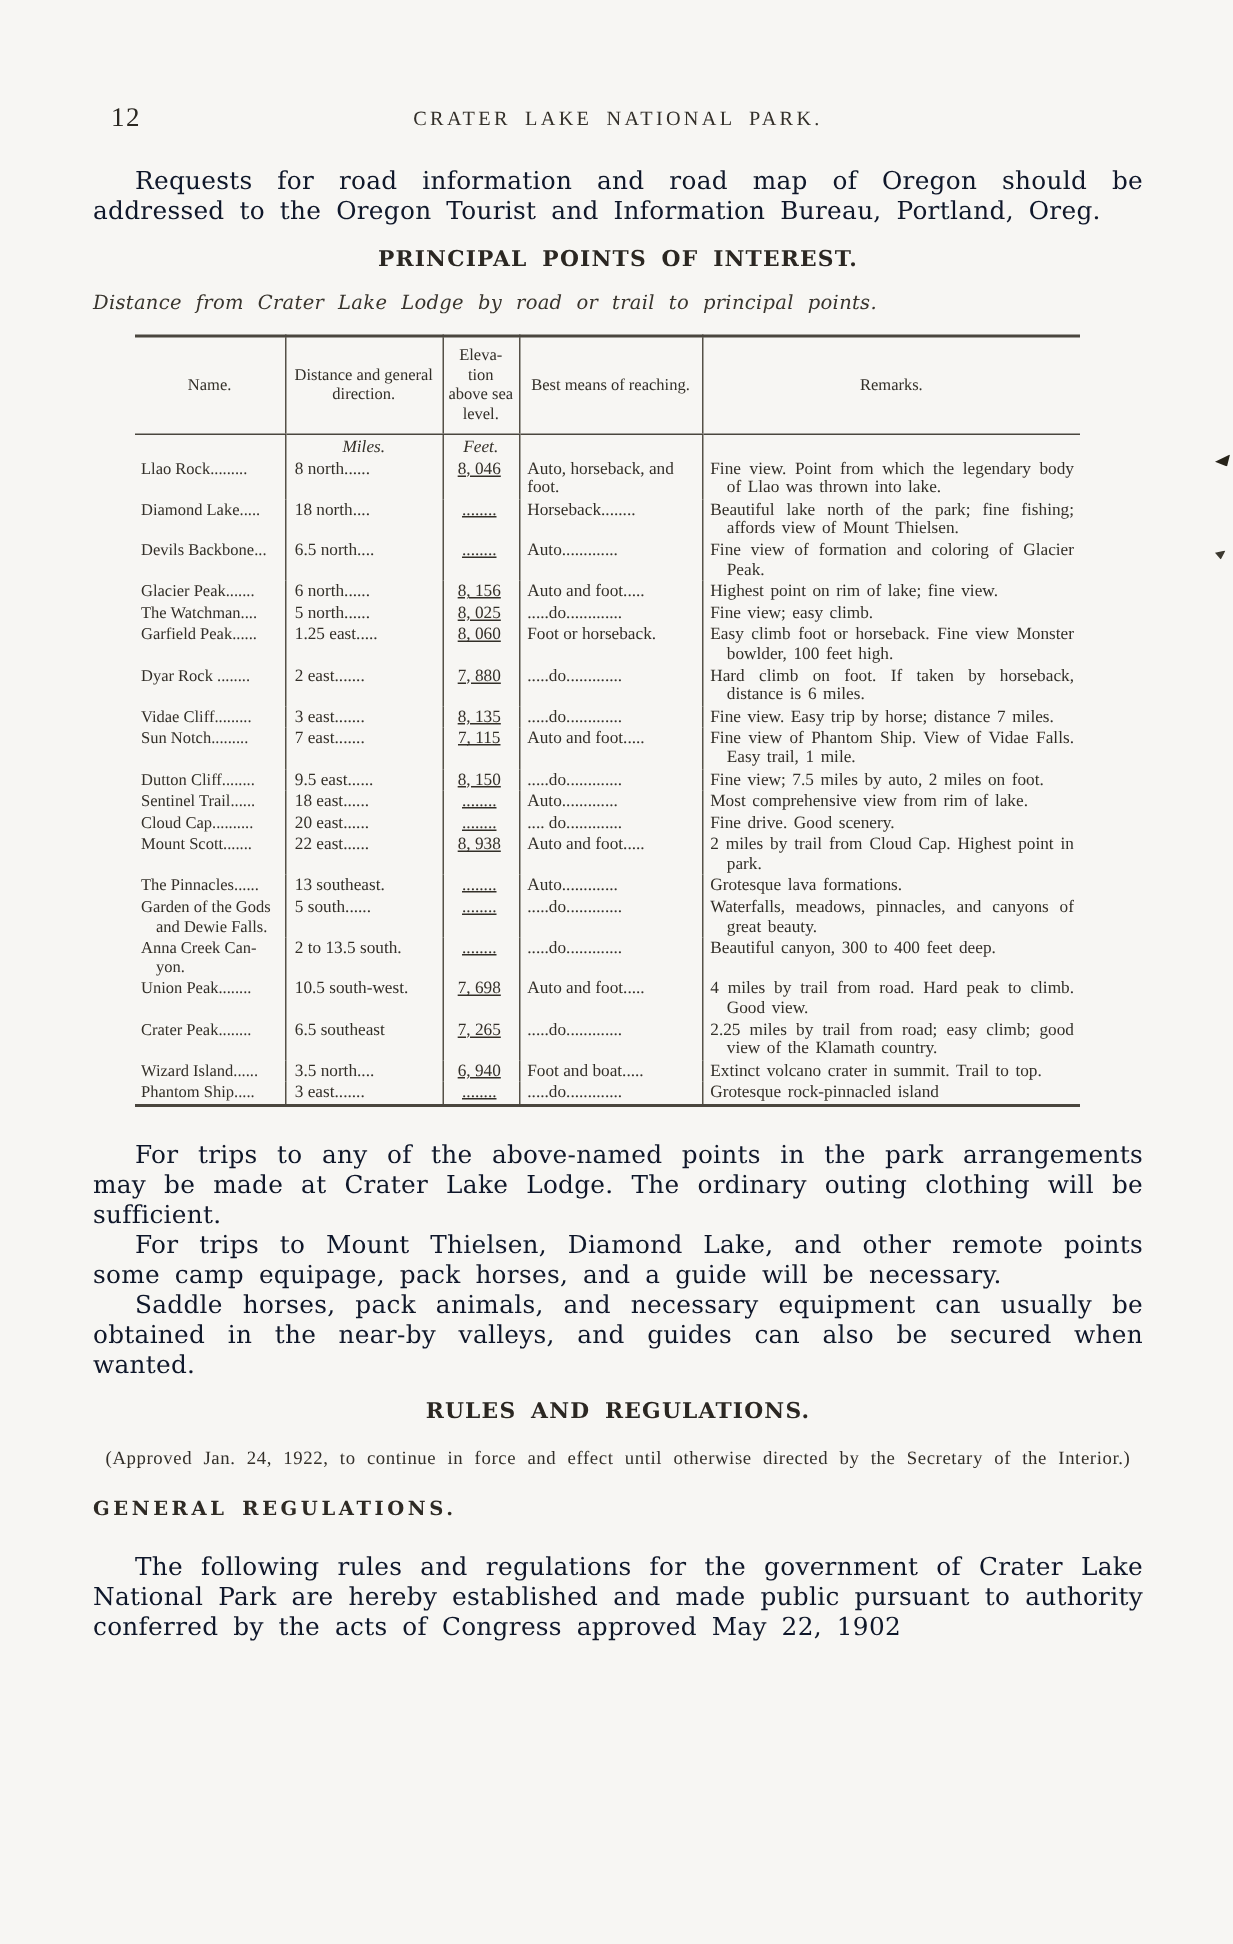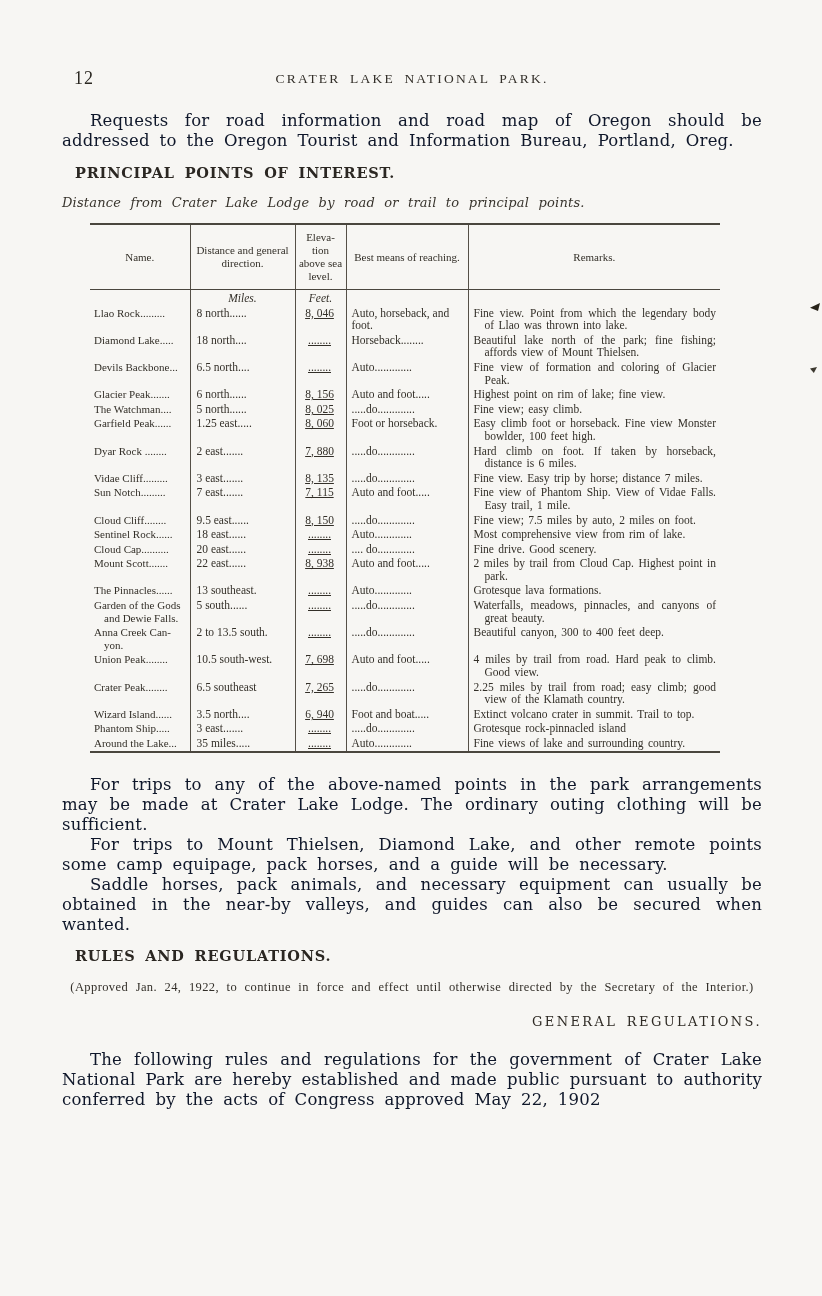--- a/index.html
+++ b/index.html
@@ -37,21 +37,21 @@
     font-family: "DejaVu Serif", serif;
     font-size: 16.5px; line-height: 20px;
     text-align: justify;
     text-indent: 28px;
     word-spacing: 4.5px; letter-spacing: 0.2px;
     color: #0f172a;
   }
   .intro { margin-top: 21px; }
   
   .sec-title {
-    margin: 13px; font-weight: bold;
+    margin: 0; text-align: center; font-weight: bold;
     font-family: "DejaVu Serif", serif;
     font-size: 14.5px; letter-spacing: 0.8px; word-spacing: 4px;
     color: #2b2722;
   }
   .poi-title { margin-top: 13px; }
   .table-caption {
     margin-top: 14px; text-align: left;
     font-family: "DejaVu Serif", serif;
     font-style: italic; font-size: 13px;
     word-spacing: 5px; letter-spacing: 0.2px;
@@ -106,21 +106,21 @@
   .rules-title { margin-top: 12px; }
   .approval {
     margin: 16px auto 0 auto; width: 698px;
     font-family: "Liberation Serif", serif;
     font-size: 12.5px; line-height: 15px;
     letter-spacing: 0.4px; word-spacing: 4px;
     text-align: justify; text-align-last: center;
     color: #332f29;
   }
   .general-title {
-    margin-top: 19px; text-align: right; font-weight: normal;
+    margin-top: 19px; text-align: left; font-weight: bold;
     font-family: "DejaVu Serif", serif;
     font-size: 13px; letter-spacing: 2.4px; word-spacing: 3px;
     color: #2e2a24;
   }
   .closing { margin-top: 21px; }
   
   .artifact { position: absolute; background: #272319; }
   .artifact-1 {
     top: 303px; right: 2px; width: 10px; height: 8px;
     clip-path: polygon(0 60%, 100% 0, 80% 100%);
@@ -229,28 +229,28 @@
       <td class="cell-remarks">Fine view. Easy trip by horse; distance 7 miles.</td>
     </tr>
         <tr>
       <td class="cell-name">Sun Notch.........</td>
       <td class="cell-dist">7 east.......</td>
       <td class="cell-elev">7, 115</td>
       <td class="cell-means">Auto and foot.....</td>
       <td class="cell-remarks">Fine view of Phantom Ship. View of Vidae Falls. Easy trail, 1 mile.</td>
     </tr>
         <tr>
-      <td class="cell-name">Cloud Cliff........</td>
+      <td class="cell-name">Dutton Cliff........</td>
       <td class="cell-dist">9.5 east......</td>
       <td class="cell-elev">8, 150</td>
       <td class="cell-means">.....do.............</td>
       <td class="cell-remarks">Fine view; 7.5 miles by auto, 2 miles on foot.</td>
     </tr>
         <tr>
-      <td class="cell-name">Sentinel Rock......</td>
+      <td class="cell-name">Sentinel Trail......</td>
       <td class="cell-dist">18 east......</td>
       <td class="cell-elev">........</td>
       <td class="cell-means">Auto.............</td>
       <td class="cell-remarks">Most comprehensive view from rim of lake.</td>
     </tr>
         <tr>
       <td class="cell-name">Cloud Cap..........</td>
       <td class="cell-dist">20 east......</td>
       <td class="cell-elev">........</td>
       <td class="cell-means">.... do.............</td>
@@ -305,27 +305,20 @@
       <td class="cell-means">Foot and boat.....</td>
       <td class="cell-remarks">Extinct volcano crater in summit. Trail to top.</td>
     </tr>
         <tr>
       <td class="cell-name">Phantom Ship.....</td>
       <td class="cell-dist">3 east.......</td>
       <td class="cell-elev">........</td>
       <td class="cell-means">.....do.............</td>
       <td class="cell-remarks">Grotesque rock-pinnacled island</td>
     </tr>
-        <tr>
-      <td class="cell-name">Around the Lake...</td>
-      <td class="cell-dist">35 miles.....</td>
-      <td class="cell-elev">........</td>
-      <td class="cell-means">Auto.............</td>
-      <td class="cell-remarks">Fine views of lake and surrounding country.</td>
-    </tr>
       </tbody>
   </table>
 
   <div class="after-table">
     <p class="body-para">For trips to any of the above-named points in the park arrangements may be made at Crater Lake Lodge. The ordinary outing clothing will be sufficient.</p>
     <p class="body-para">For trips to Mount Thielsen, Diamond Lake, and other remote points some camp equipage, pack horses, and a guide will be necessary.</p>
     <p class="body-para">Saddle horses, pack animals, and necessary equipment can usually be obtained in the near-by valleys, and guides can also be secured when wanted.</p>
   </div>
 
   <h2 class="sec-title rules-title">RULES AND REGULATIONS.</h2>

